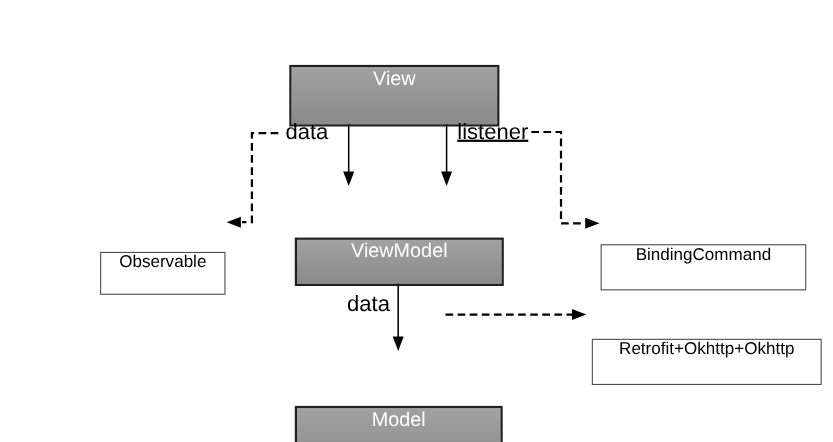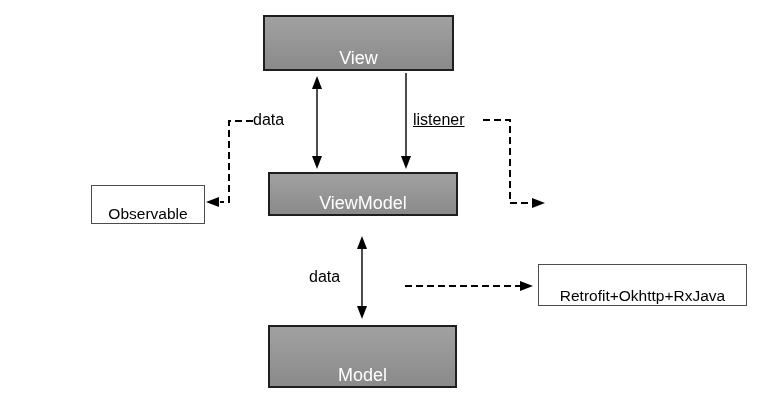--- a/index.html
+++ b/index.html
@@ -27,41 +27,43 @@
   }
   .connector-layer {
     position: absolute;
     left: 0; top: 0;
     width: 757px;
     height: 402px;
   }
   .node {
     position: absolute;
     display: flex;
-    align-items: flex-end;
+    align-items: flex-start;
     justify-content: center;
     text-align: center;
+    margin-top: 44px;
   }
   .node-gray {
     background: linear-gradient(180deg, var(--node-fill-top) 0%, var(--node-fill-bottom) 100%);
     border: 2px solid var(--node-border);
     color: var(--node-text);
     font-size: 18px;
   }
   .node-leaf {
     background: var(--leaf-fill);
     border: 1px solid var(--leaf-border);
     color: var(--leaf-text);
     font-size: 15.5px;
   }
   .edge-label {
     position: absolute;
     color: var(--leaf-text);
-    font-size: 16px;
+    font-size: 20px;
     line-height: 20px;
+    text-align: center;
   }
   .shaft {
     stroke: var(--connector);
     fill: none;
   }
   .solid-shaft { stroke-width: 1.4; }
   .dashed-shaft { stroke-width: 2; stroke-dasharray: 7 4; }
   .head { fill: var(--connector); stroke: none; }
 </style>
 </head>
@@ -113,23 +115,26 @@
   </div>
 
   <div class="node node-gray" style="left:268px; top:325px; width:189px; height:63px;">
     <span>Model</span>
   </div>
 
   <div class="node node-leaf" style="left:91px; top:185px; width:114px; height:39px;">
     <span>Observable</span>
   </div>
 
+  <div class="node node-leaf" style="left:546px; top:178px; width:187px; height:42px;">
+    <span>BindingCommand</span>
+  </div>
 
   <div class="node node-leaf" style="left:538px; top:264px; width:209px; height:42px;">
-    <span>Retrofit+Okhttp+RxJava</span>
+    <span>Retrofit+Okhttp+Okhttp</span>
   </div>
 
   <div class="edge-label" style="left:253px; top:110px; width:52px;">data</div>
 
   <div class="edge-label" style="left:413px; top:110px; width:70px;text-decoration:underline;">listener</div>
 
   <div class="edge-label" style="left:309px; top:267px; width:52px;">data</div>
 
 </div>
 

